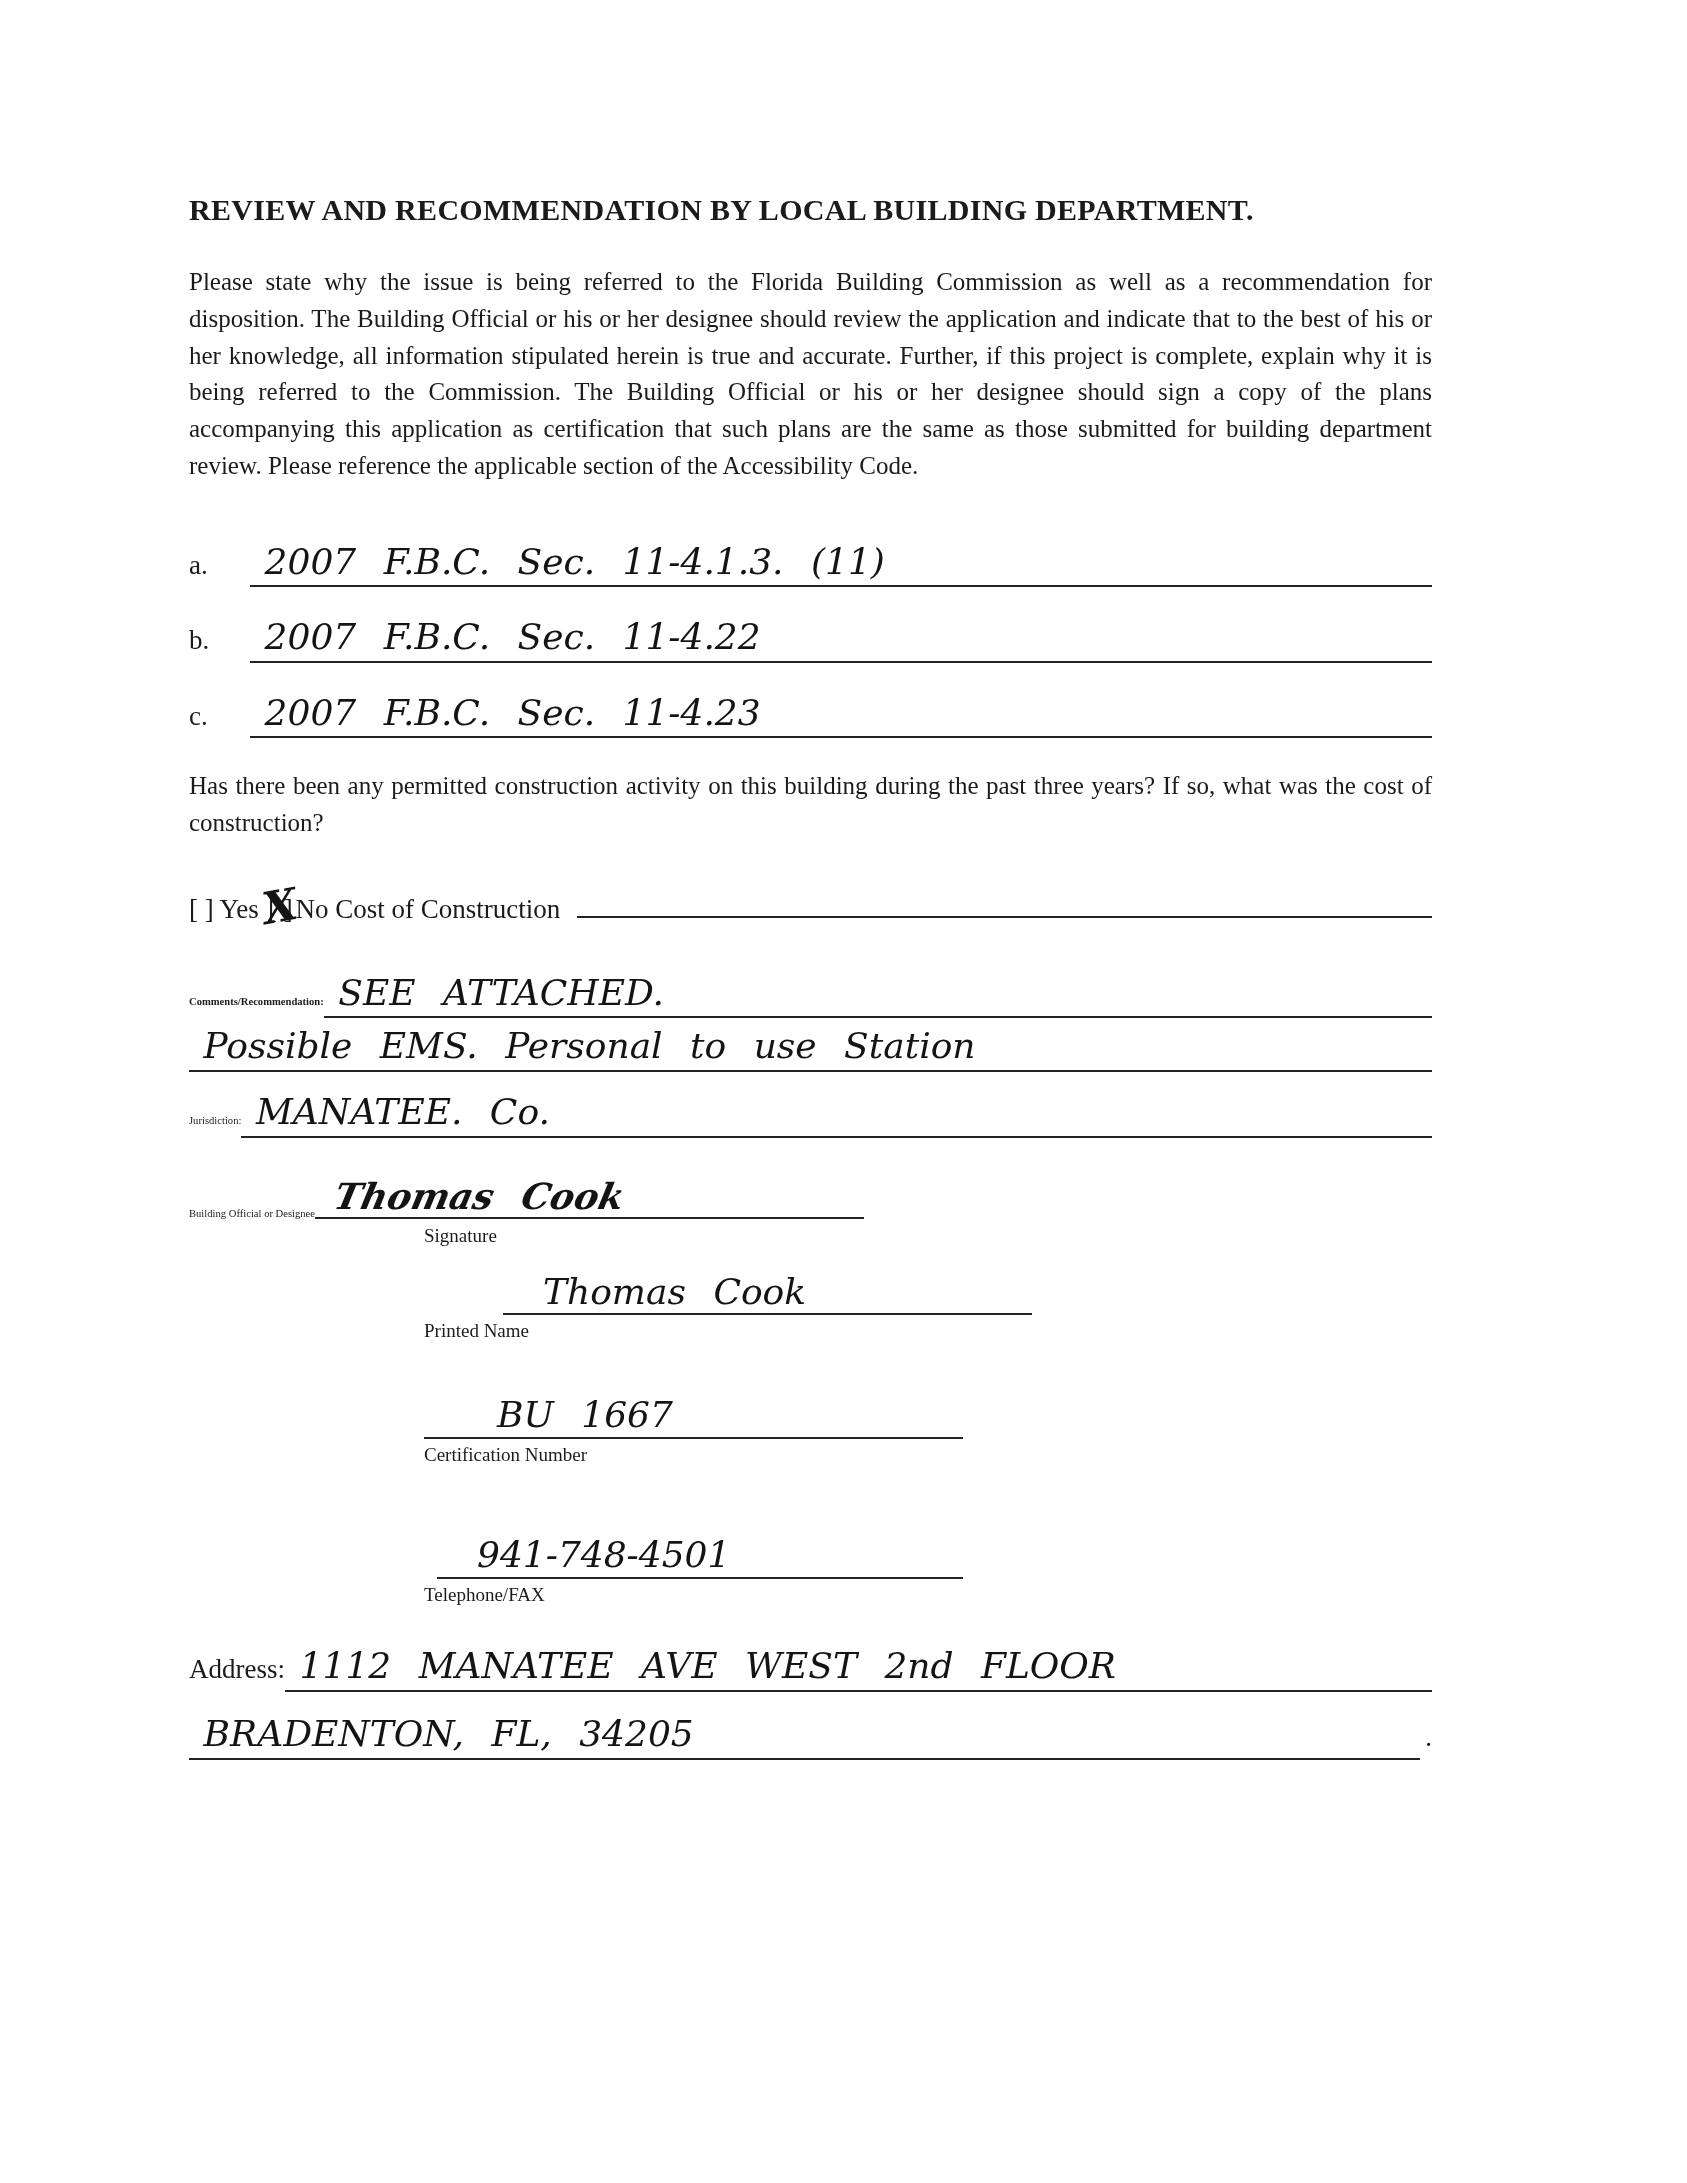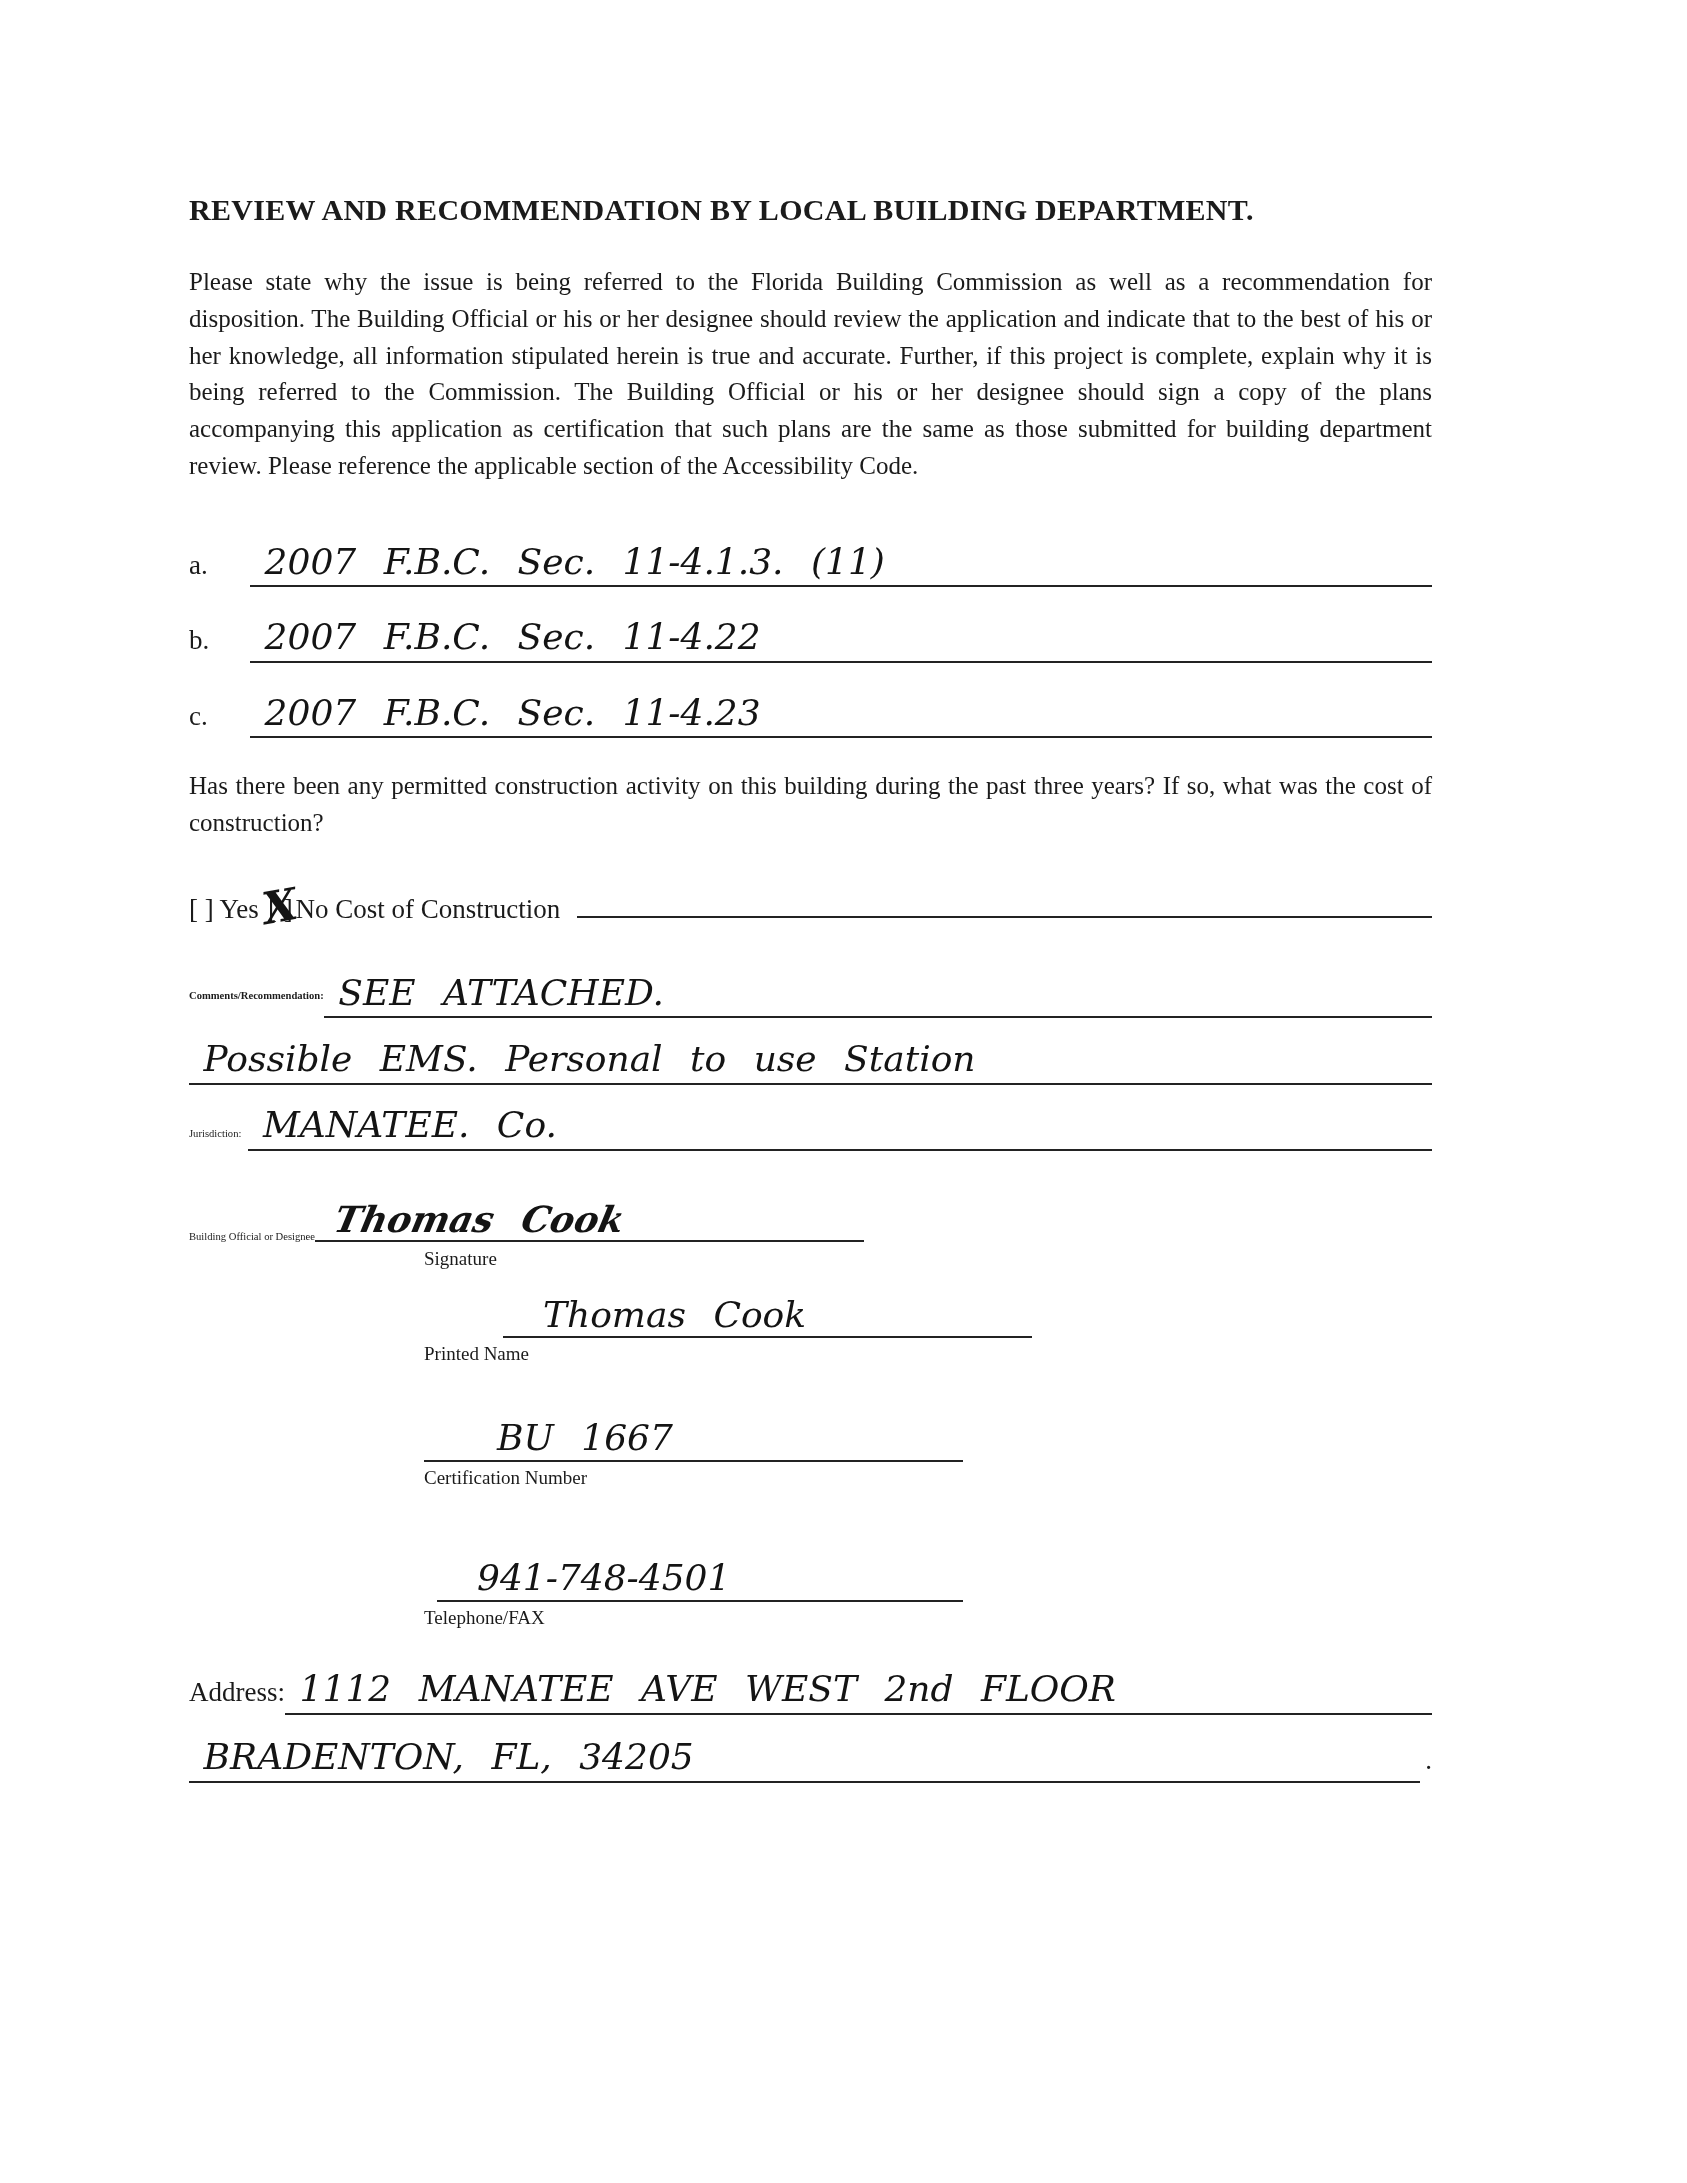--- a/index.html
+++ b/index.html
@@ -54,24 +54,24 @@
   .yesno { display: flex; align-items: baseline; margin-bottom: 48px; font-size: 27px; }
   .xbox { position: relative; display: inline-block; margin: 0 2.6px 0 9.3px; }
   .xmark {
     position: absolute; left: 50%; top: 50%;
     transform: translate(-50%, -56%) rotate(-10deg);
     font-size: 44px; font-weight: bold;
   }
   .blank { flex: 1 1 auto; margin-left: 17px; }
 
   .field-row { display: flex; align-items: baseline; }
-  .comments-row { margin-bottom: 21px; align-items: center; }
+  .comments-row { margin-bottom: 8px; }
   .bold { font-weight: bold; }
   .full-row { display: flex; align-items: baseline; margin-bottom: 20px; }
-  .jurisdiction-row { margin-bottom: 48px; gap: 7px; }
+  .jurisdiction-row { margin-bottom: 38px; }
 
   .official-row { align-items: flex-end; }
   .sig-line { width: 549px; flex: none; padding: 0 6.6px 1.3px 20px; }
   .sub-label { font-size: 19px; margin: 5.3px 0 0 235px; }
 
   .mid-row { display: flex; align-items: baseline; }
   .printed-row { margin: 25px 0 0 314px; }
   .printed-line { width: 529px; flex: none; padding: 0 6.6px 1.3px 40px; }
   .cert-row { margin: 53px 0 0 235px; }
   .cert-line { width: 539px; flex: none; padding: 0 6.6px 1.3px 73px; }

